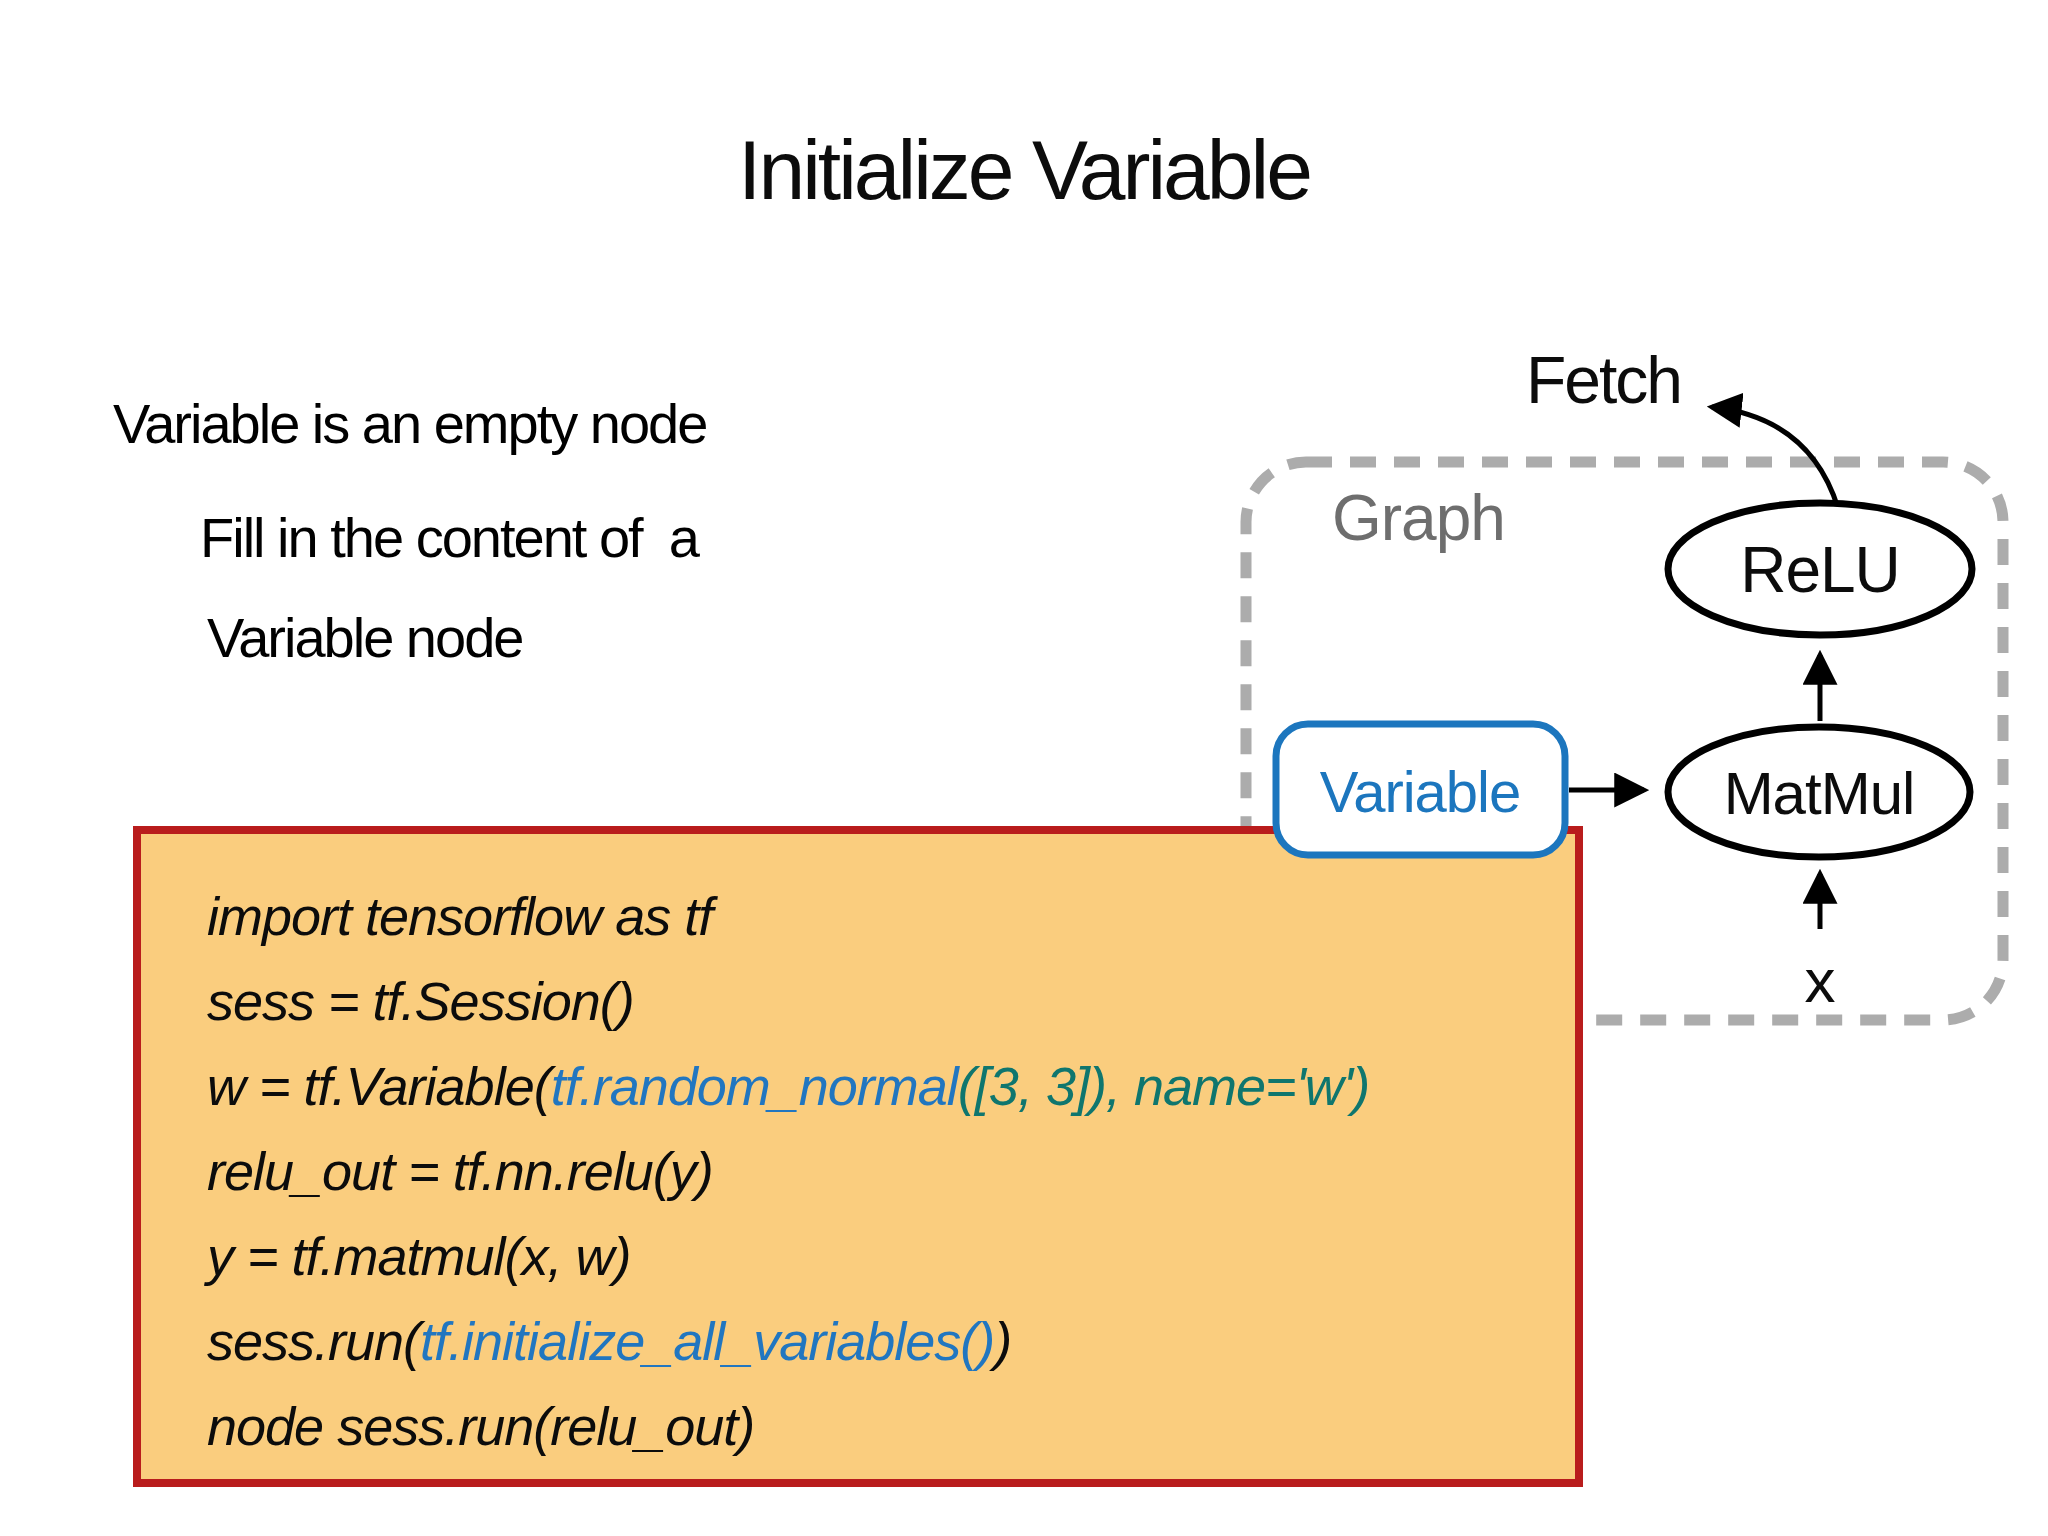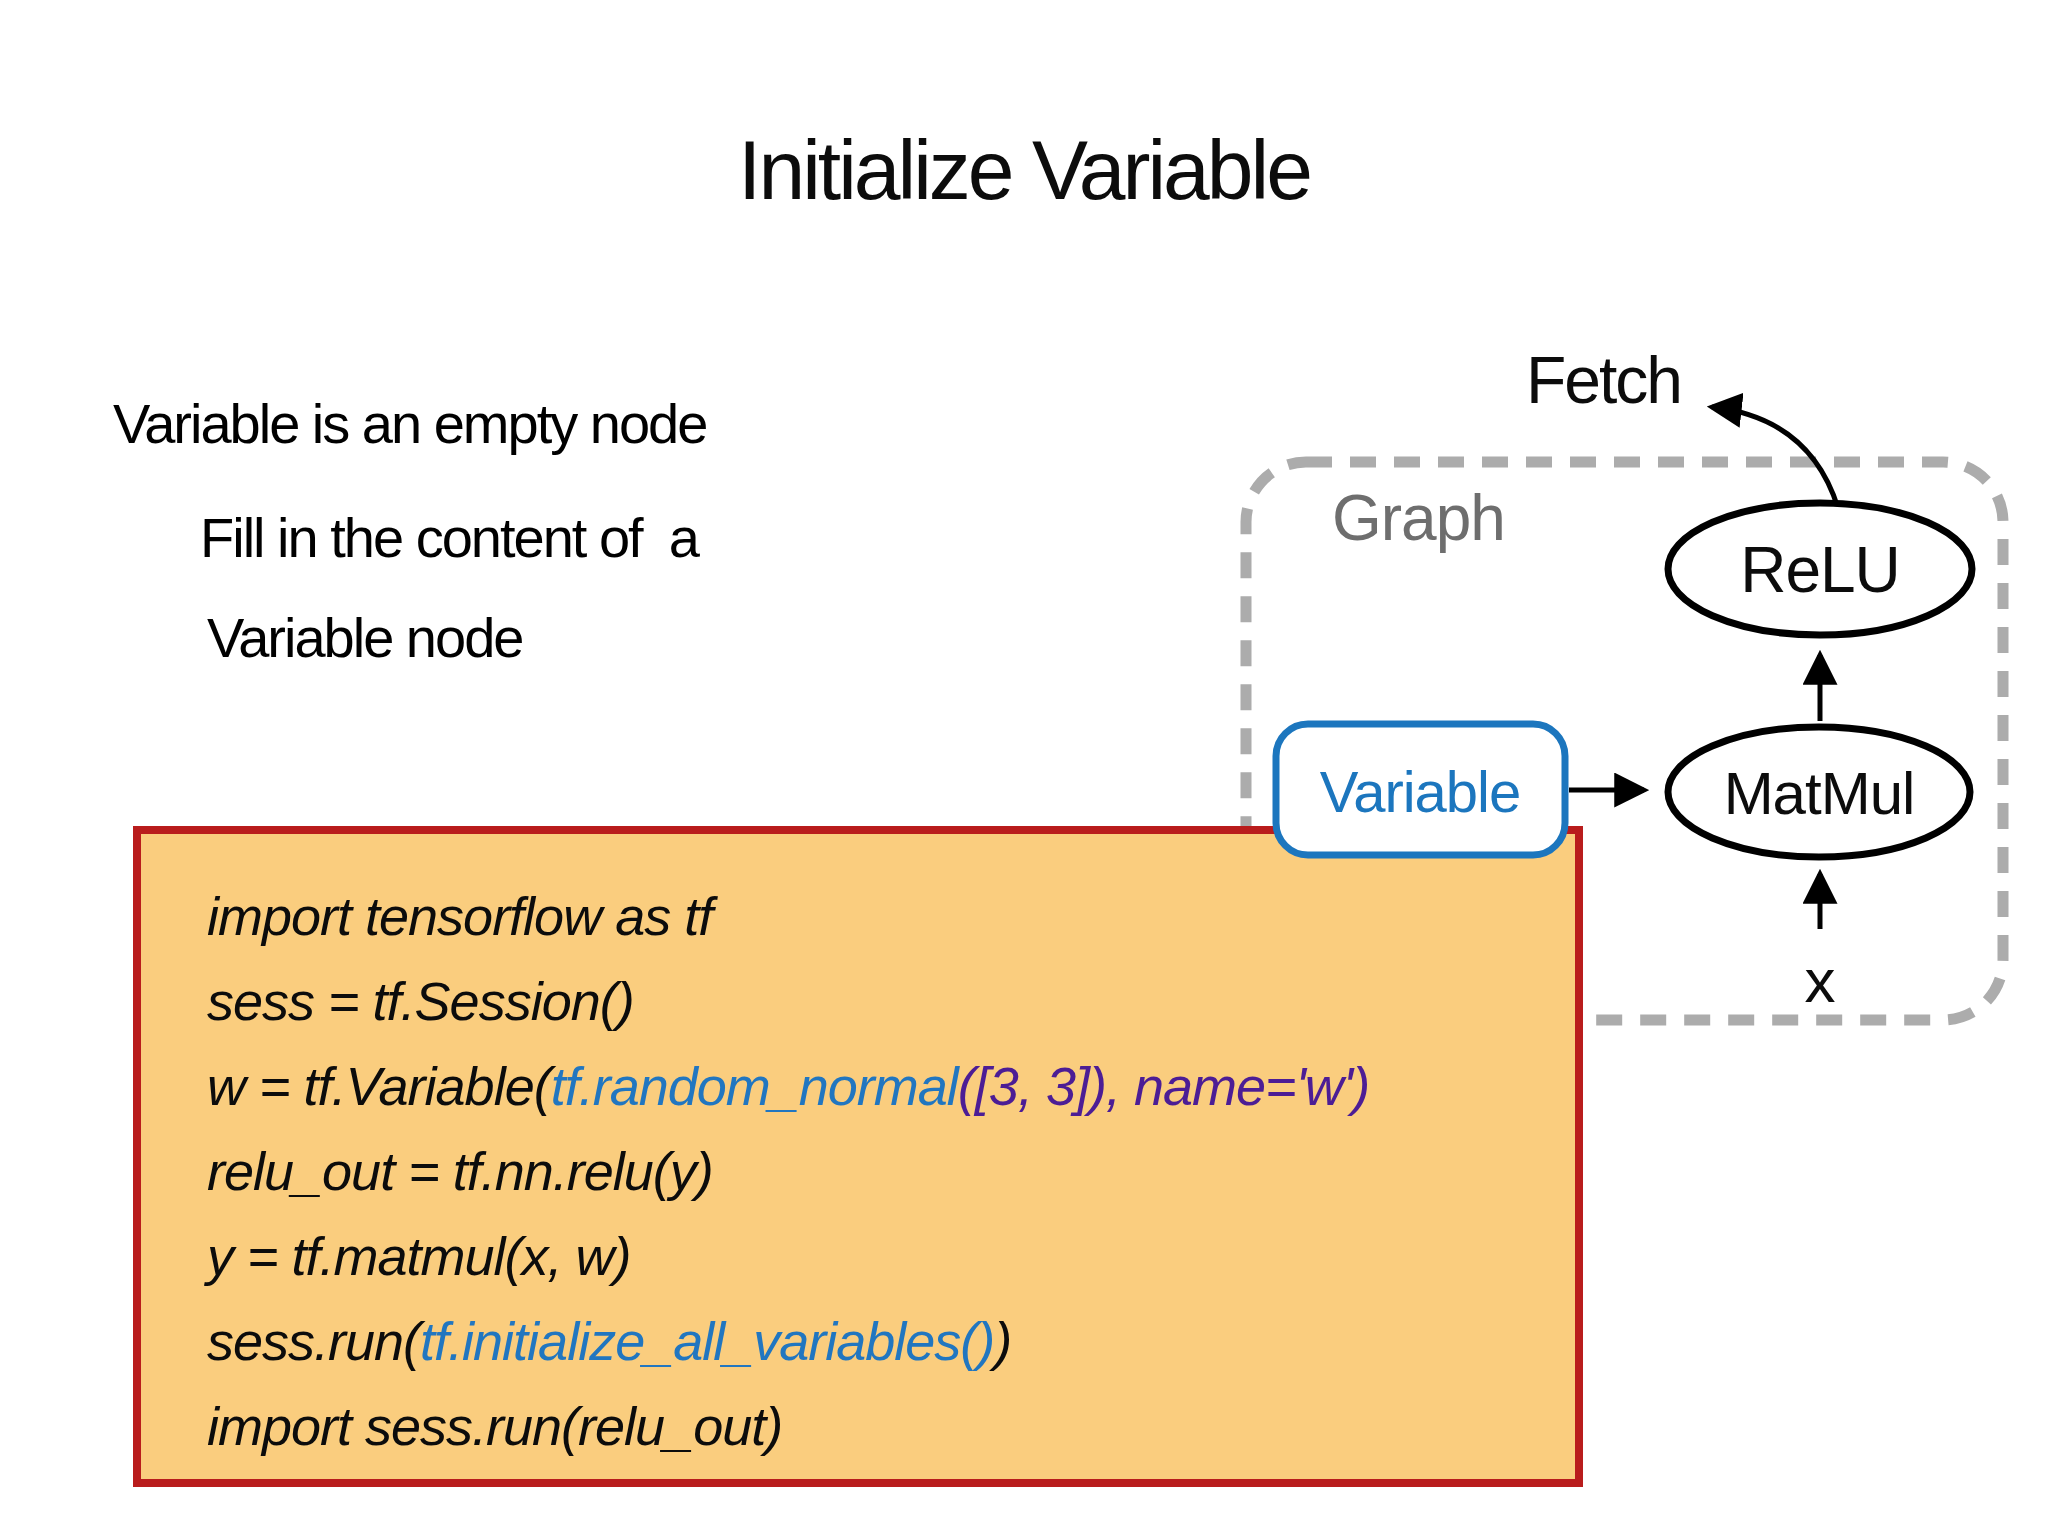--- a/index.html
+++ b/index.html
@@ -78,25 +78,25 @@
 
   <svg class="underlay" viewBox="0 0 2048 1536">
     <rect x="1246" y="462" width="757" height="558" rx="60" ry="60" fill="none" stroke="#ACACAC" stroke-width="11" stroke-dasharray="26 18"></rect>
     <text class="svg-label" x="1332" y="540" font-size="64" letter-spacing="-1" fill="#6E6E6E">Graph</text>
   </svg>
 
   <div class="code-block">
     <div class="code-lines">
         <div class="code-line"><span style="color: rgb(12, 12, 12);">import tensorflow as tf</span></div>
         <div class="code-line"><span style="color: rgb(12, 12, 12);">sess = tf.Session()</span></div>
-        <div class="code-line"><span style="color: rgb(12, 12, 12);">w = tf.Variable(</span><span style="color: rgb(33, 118, 192);">tf.random_normal</span><span style="color: #4c1d95;">([3, 3]), name='w')</span></div>
+        <div class="code-line"><span style="color: rgb(12, 12, 12);">w = tf.Variable(</span><span style="color: rgb(33, 118, 192);">tf.random_normal</span><span style="color: #0f766e;">([3, 3]), name='w')</span></div>
         <div class="code-line"><span style="color: rgb(12, 12, 12);">relu_out = tf.nn.relu(y)</span></div>
         <div class="code-line"><span style="color: rgb(12, 12, 12);">y = tf.matmul(x, w)</span></div>
         <div class="code-line"><span style="color: rgb(12, 12, 12);">sess.run(</span><span style="color: rgb(33, 118, 192); margin-top: 11px;">tf.initialize_all_variables()</span><span style="color: rgb(12, 12, 12);">)</span></div>
-        <div class="code-line"><span style="color: rgb(12, 12, 12);">import sess.run(relu_out)</span></div>
+        <div class="code-line"><span style="color: rgb(12, 12, 12);">node sess.run(relu_out)</span></div>
       </div>
   </div>
 
   <svg class="overlay" viewBox="0 0 2048 1536">
     <defs>
       <marker id="ah" viewBox="0 0 10 10" refX="8.5" refY="5" markerWidth="7" markerHeight="7" orient="auto-start-reverse">
         <path d="M 0 0 L 10 5 L 0 10 z" fill="#000"></path>
       </marker>
     </defs>
 

